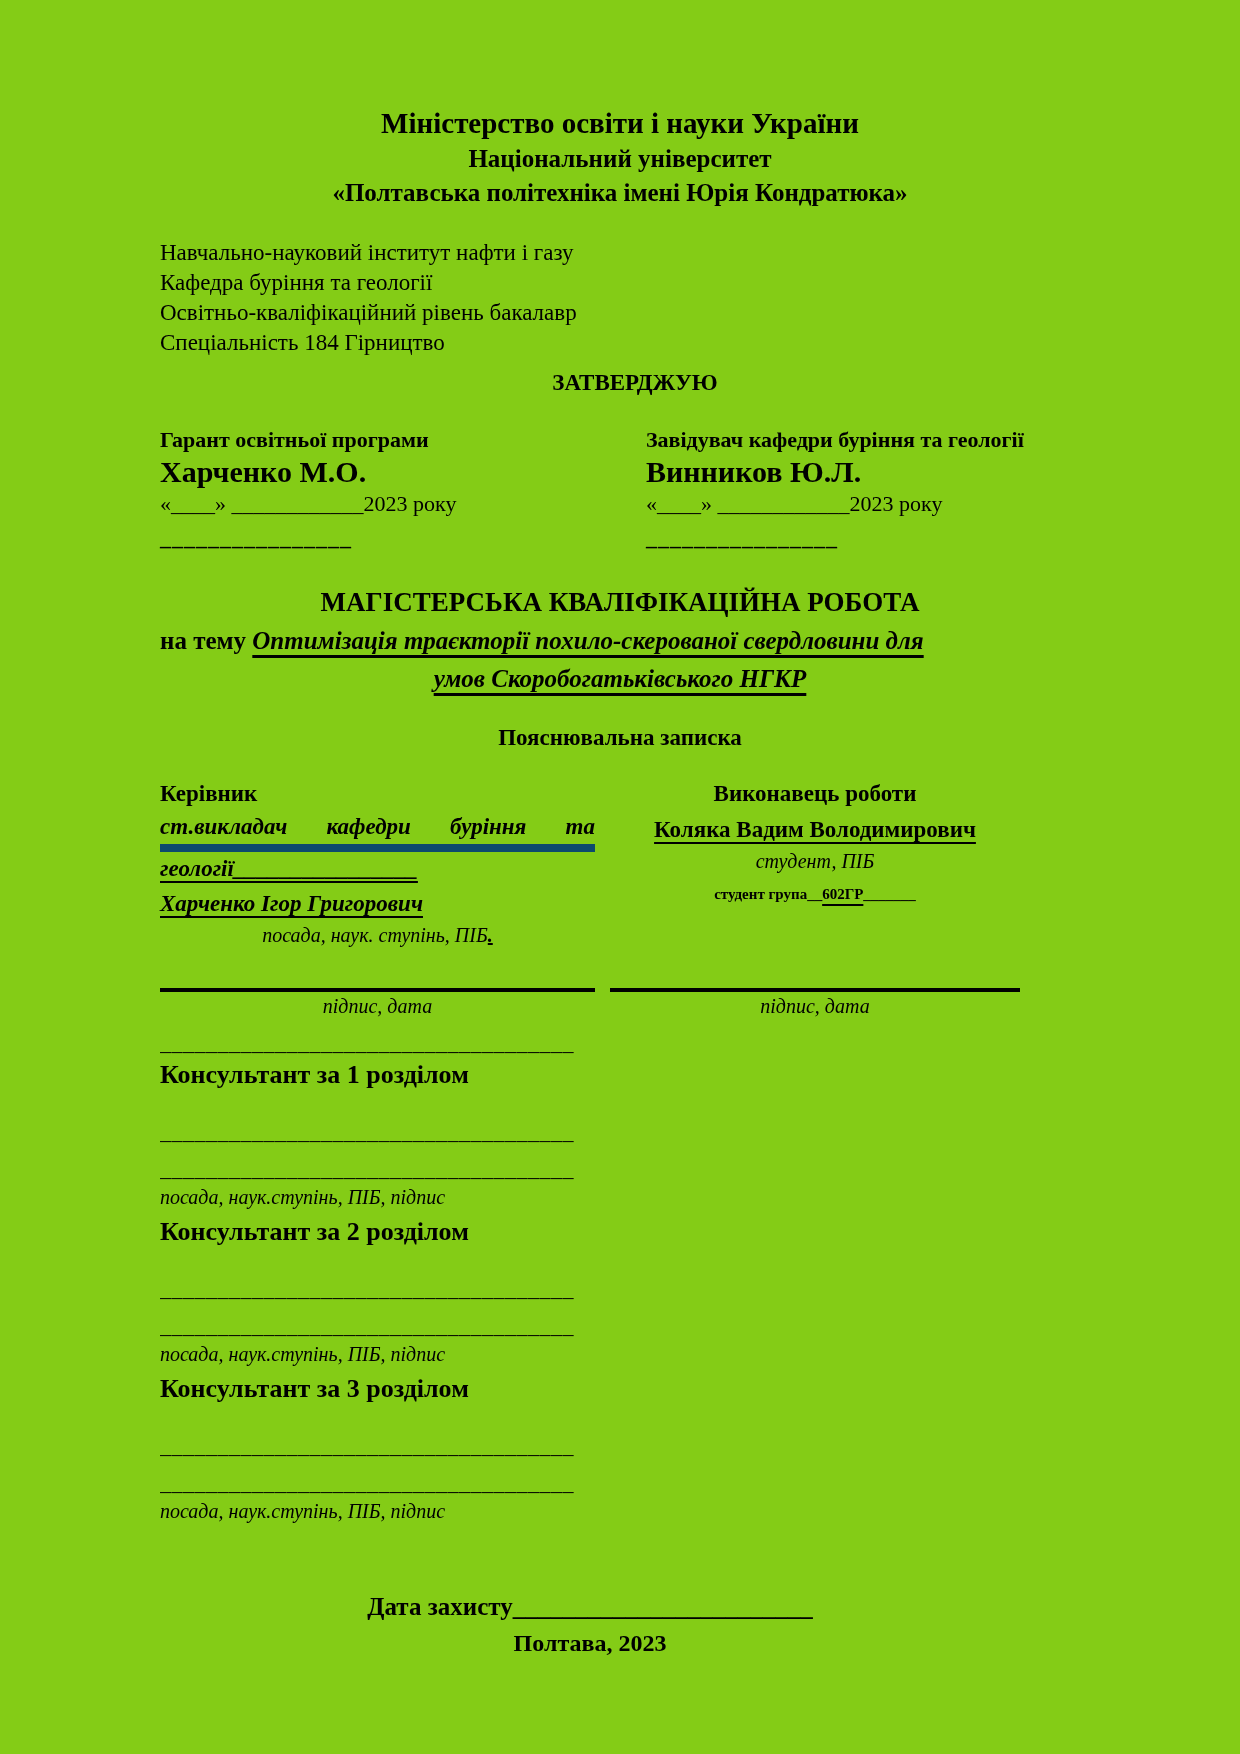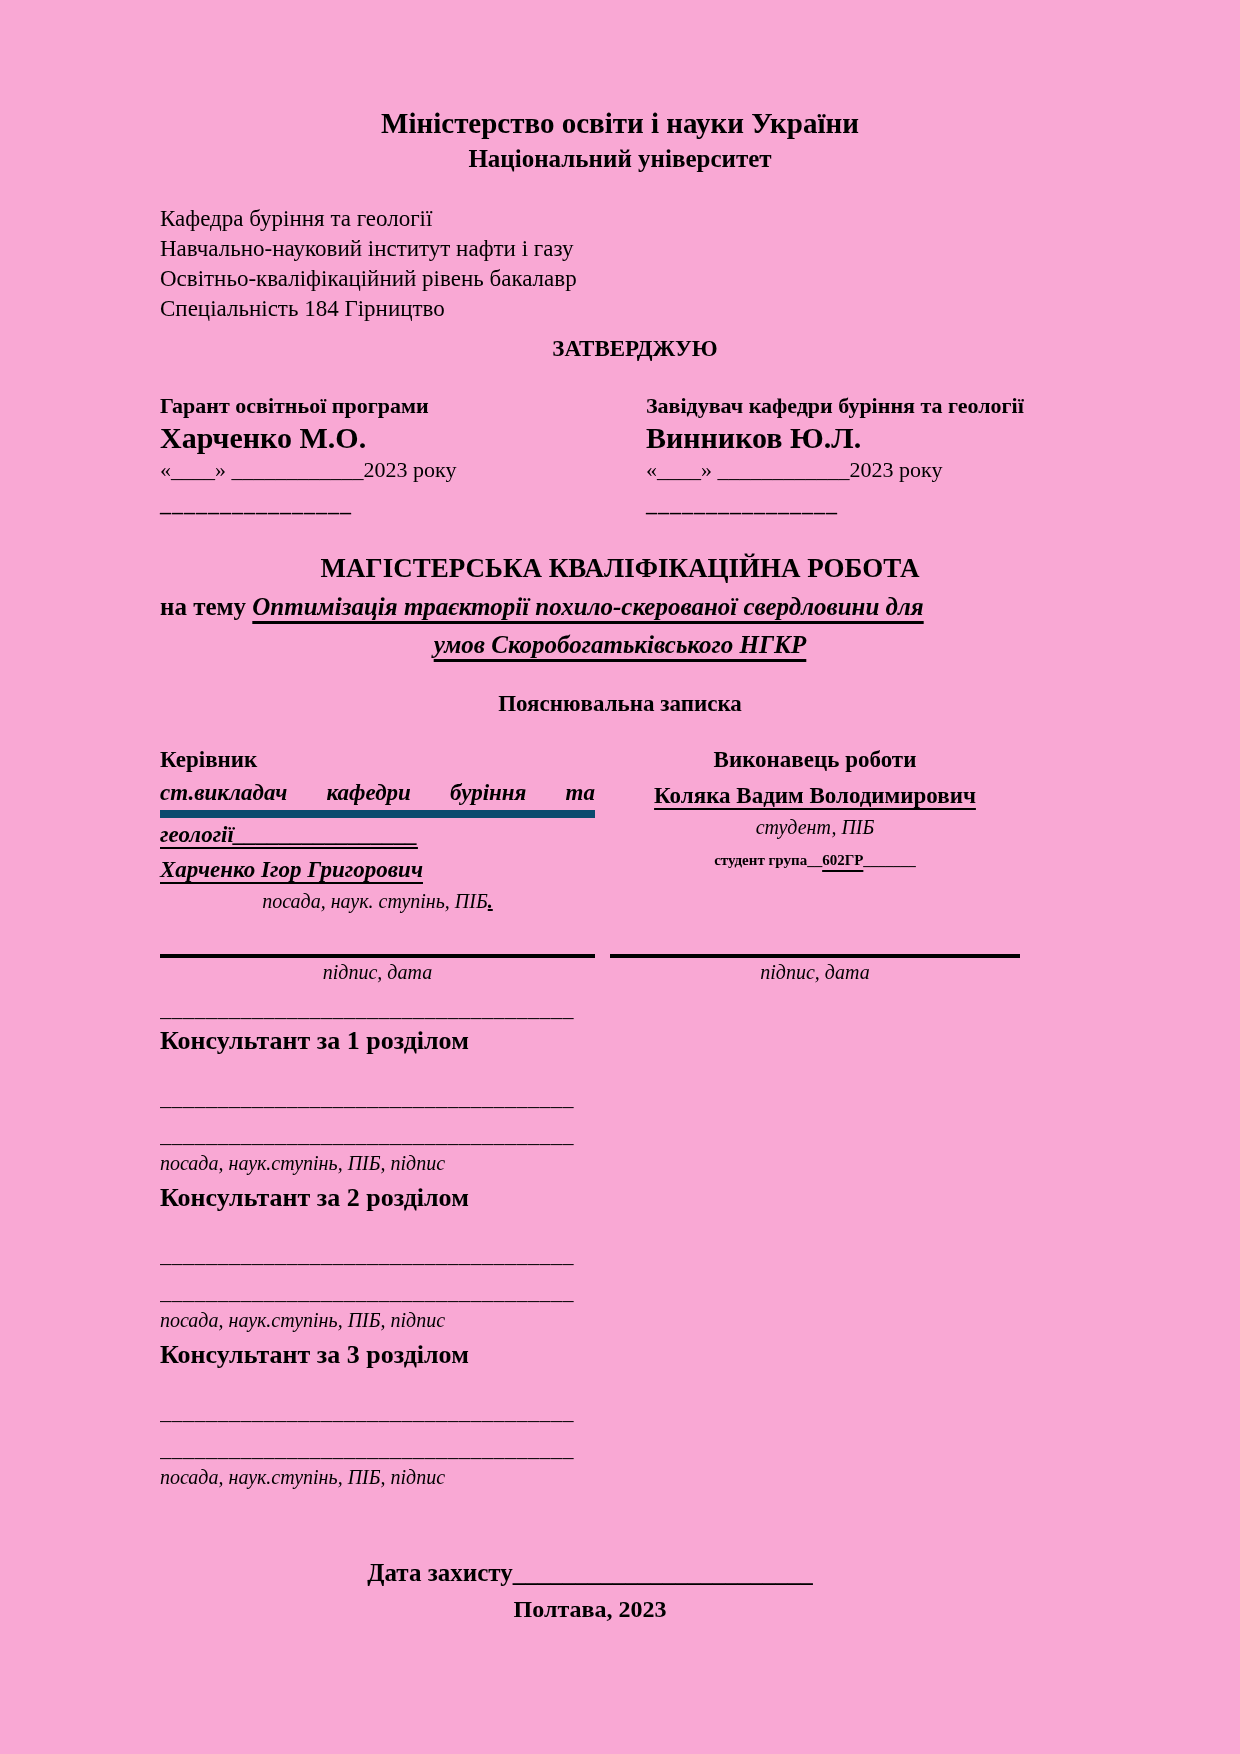--- a/index.html
+++ b/index.html
@@ -1,18 +1,18 @@
 <!DOCTYPE html>
 <html><head>
 <meta charset="utf-8">
 <style>
   * { margin:0; padding:0; box-sizing:border-box; }
   html,body { background:#ffffff; }
   body { width:1240px; height:1754px; font-family:"Liberation Serif","DejaVu Serif",serif; color:#000; }
-  .page { width:1240px; height:1754px; background:#f9a8d4; overflow:hidden; padding:104px 130px 0 160px; }
+  .page { width:1240px; height:1754px; background:#84cc16; overflow:hidden; padding:104px 130px 0 160px; }
 
   .center-full { margin-left:-40px; margin-right:-10px; text-align:center; }
 
   .h1 { font-size:29px; font-weight:bold; line-height:38px; }
   .h2 { font-size:25px; font-weight:bold; line-height:34px; }
 
   .institute { margin-top:28px; font-size:23px; line-height:30px; }
 
   .approve { margin-top:10px; text-align:center; font-size:23px; font-weight:bold; line-height:30px; }
 
@@ -72,25 +72,26 @@
   .city { font-size:24px; font-weight:bold; line-height:36px; }
 </style>
 </head>
 <body>
 
 <div class="page">
 
   <div class="center-full">
     <div class="h1">Міністерство освіти і науки України</div>
     <div class="h2">Національний університет</div>
+    <div class="h2">«Полтавська політехніка імені Юрія Кондратюка»</div>
   </div>
 
   <div class="institute">
+    <div>Навчально-науковий інститут нафти і газу</div>
     <div>Кафедра буріння та геології</div>
-    <div>Навчально-науковий інститут нафти і газу</div>
     <div>Освітньо-кваліфікаційний рівень бакалавр</div>
     <div>Спеціальність 184 Гірництво</div>
   </div>
 
   <div class="approve">ЗАТВЕРДЖУЮ</div>
 
   <div class="cols">
     <div class="col-l">
       <div class="appr-role">Гарант освітньої програми</div>
       <div class="appr-name">Харченко М.О.</div>

